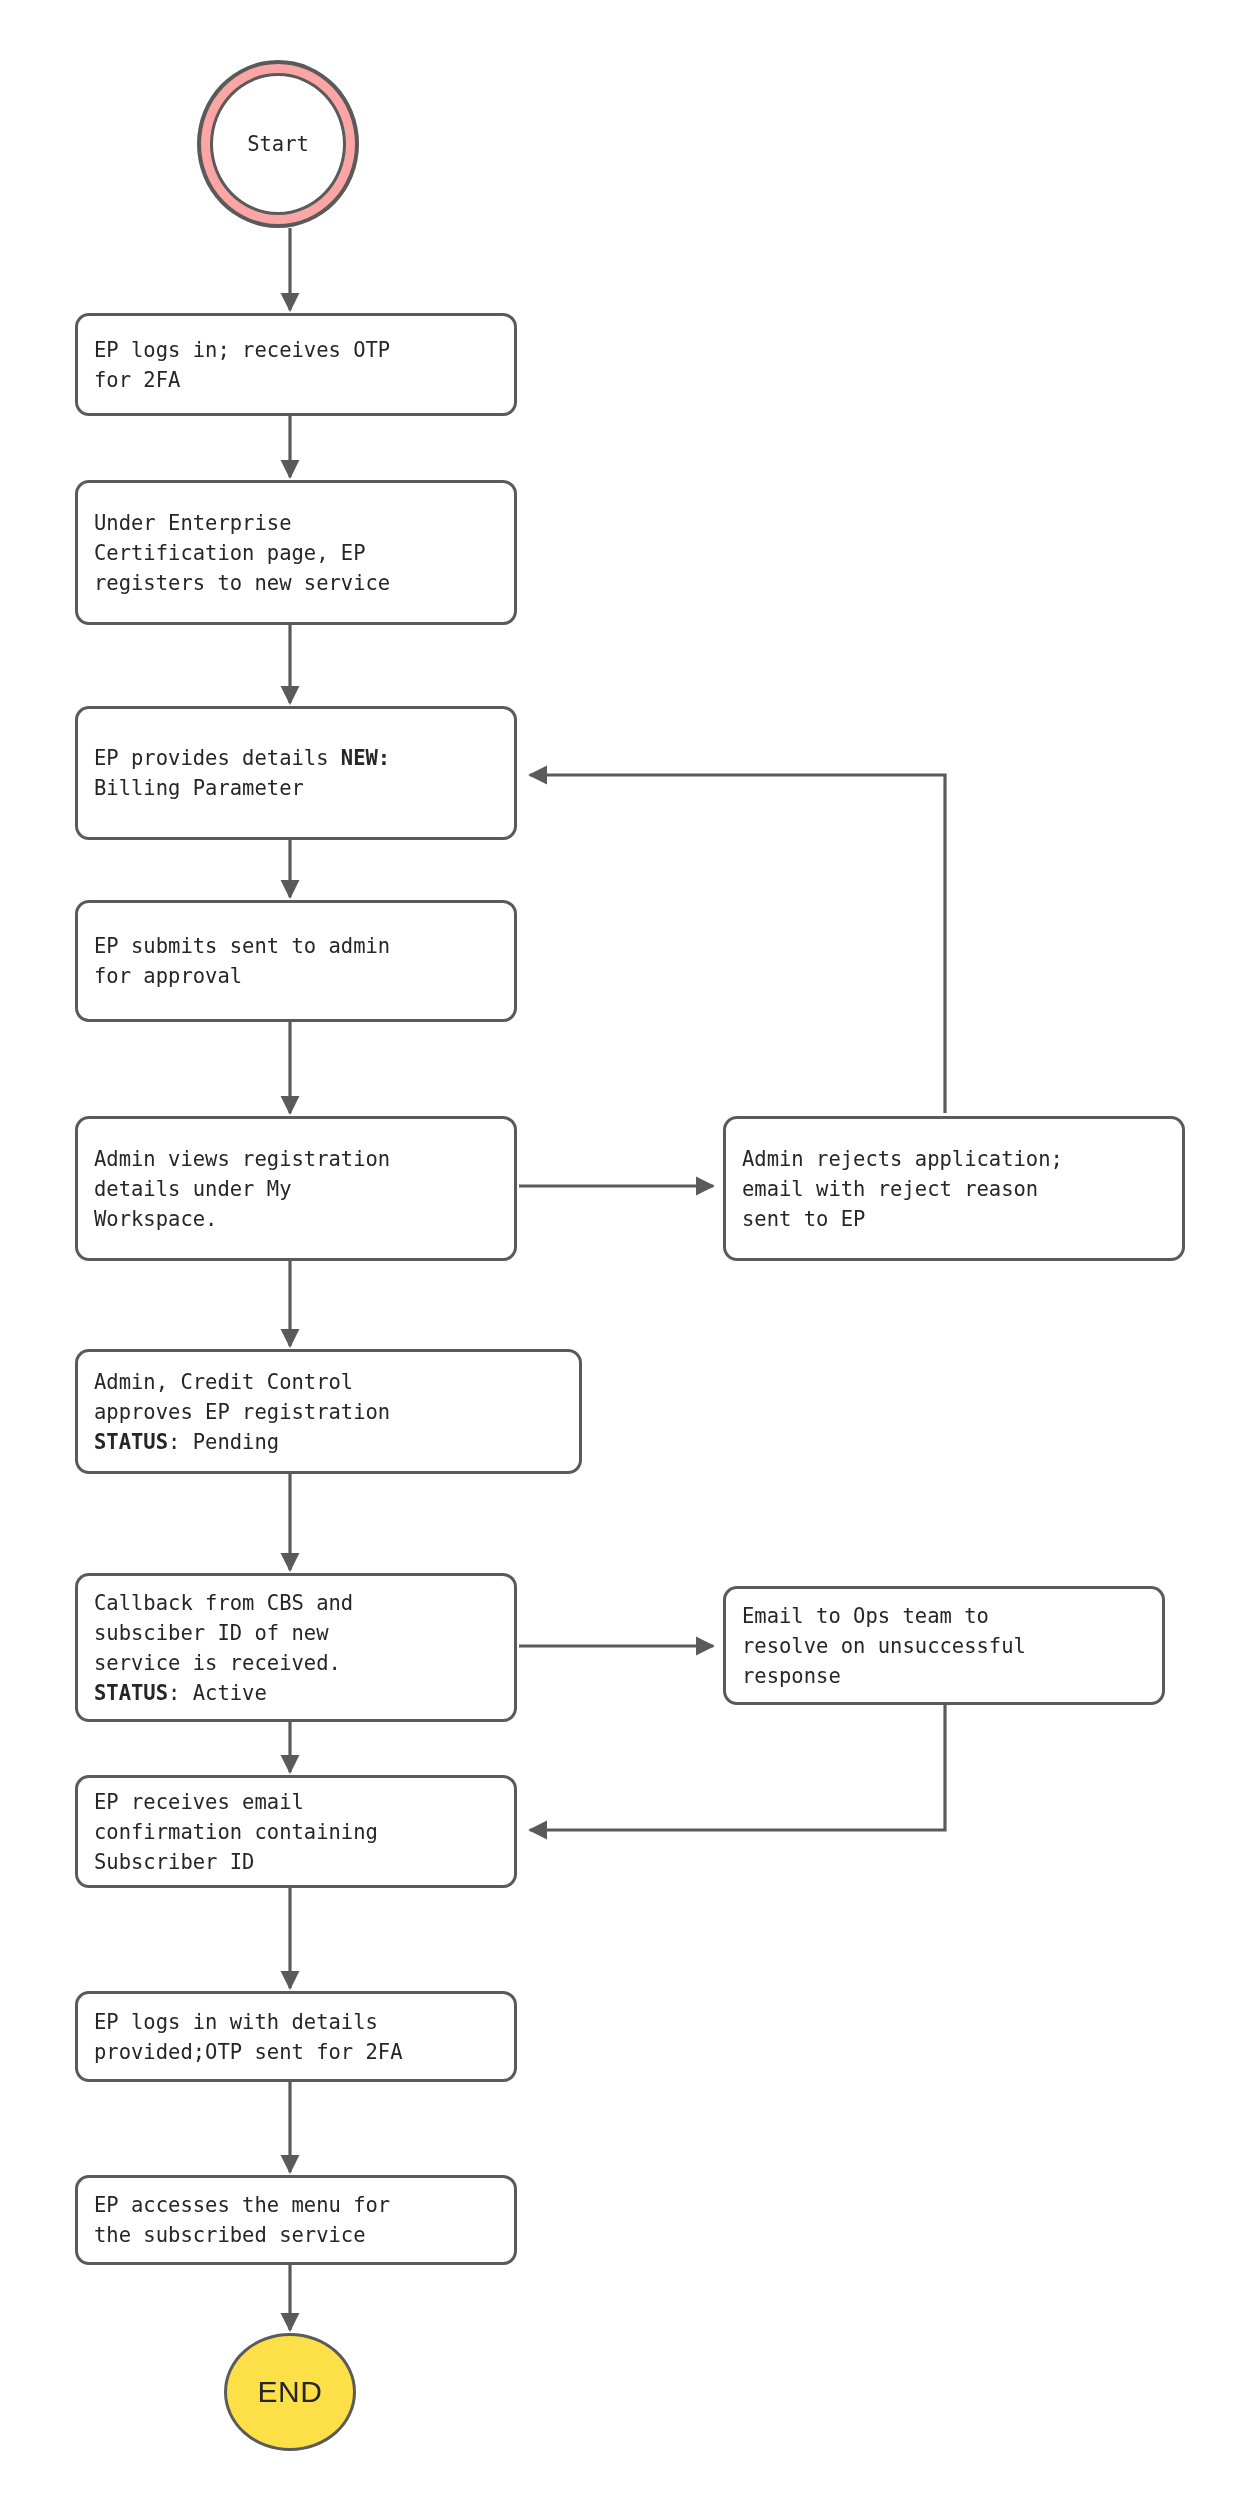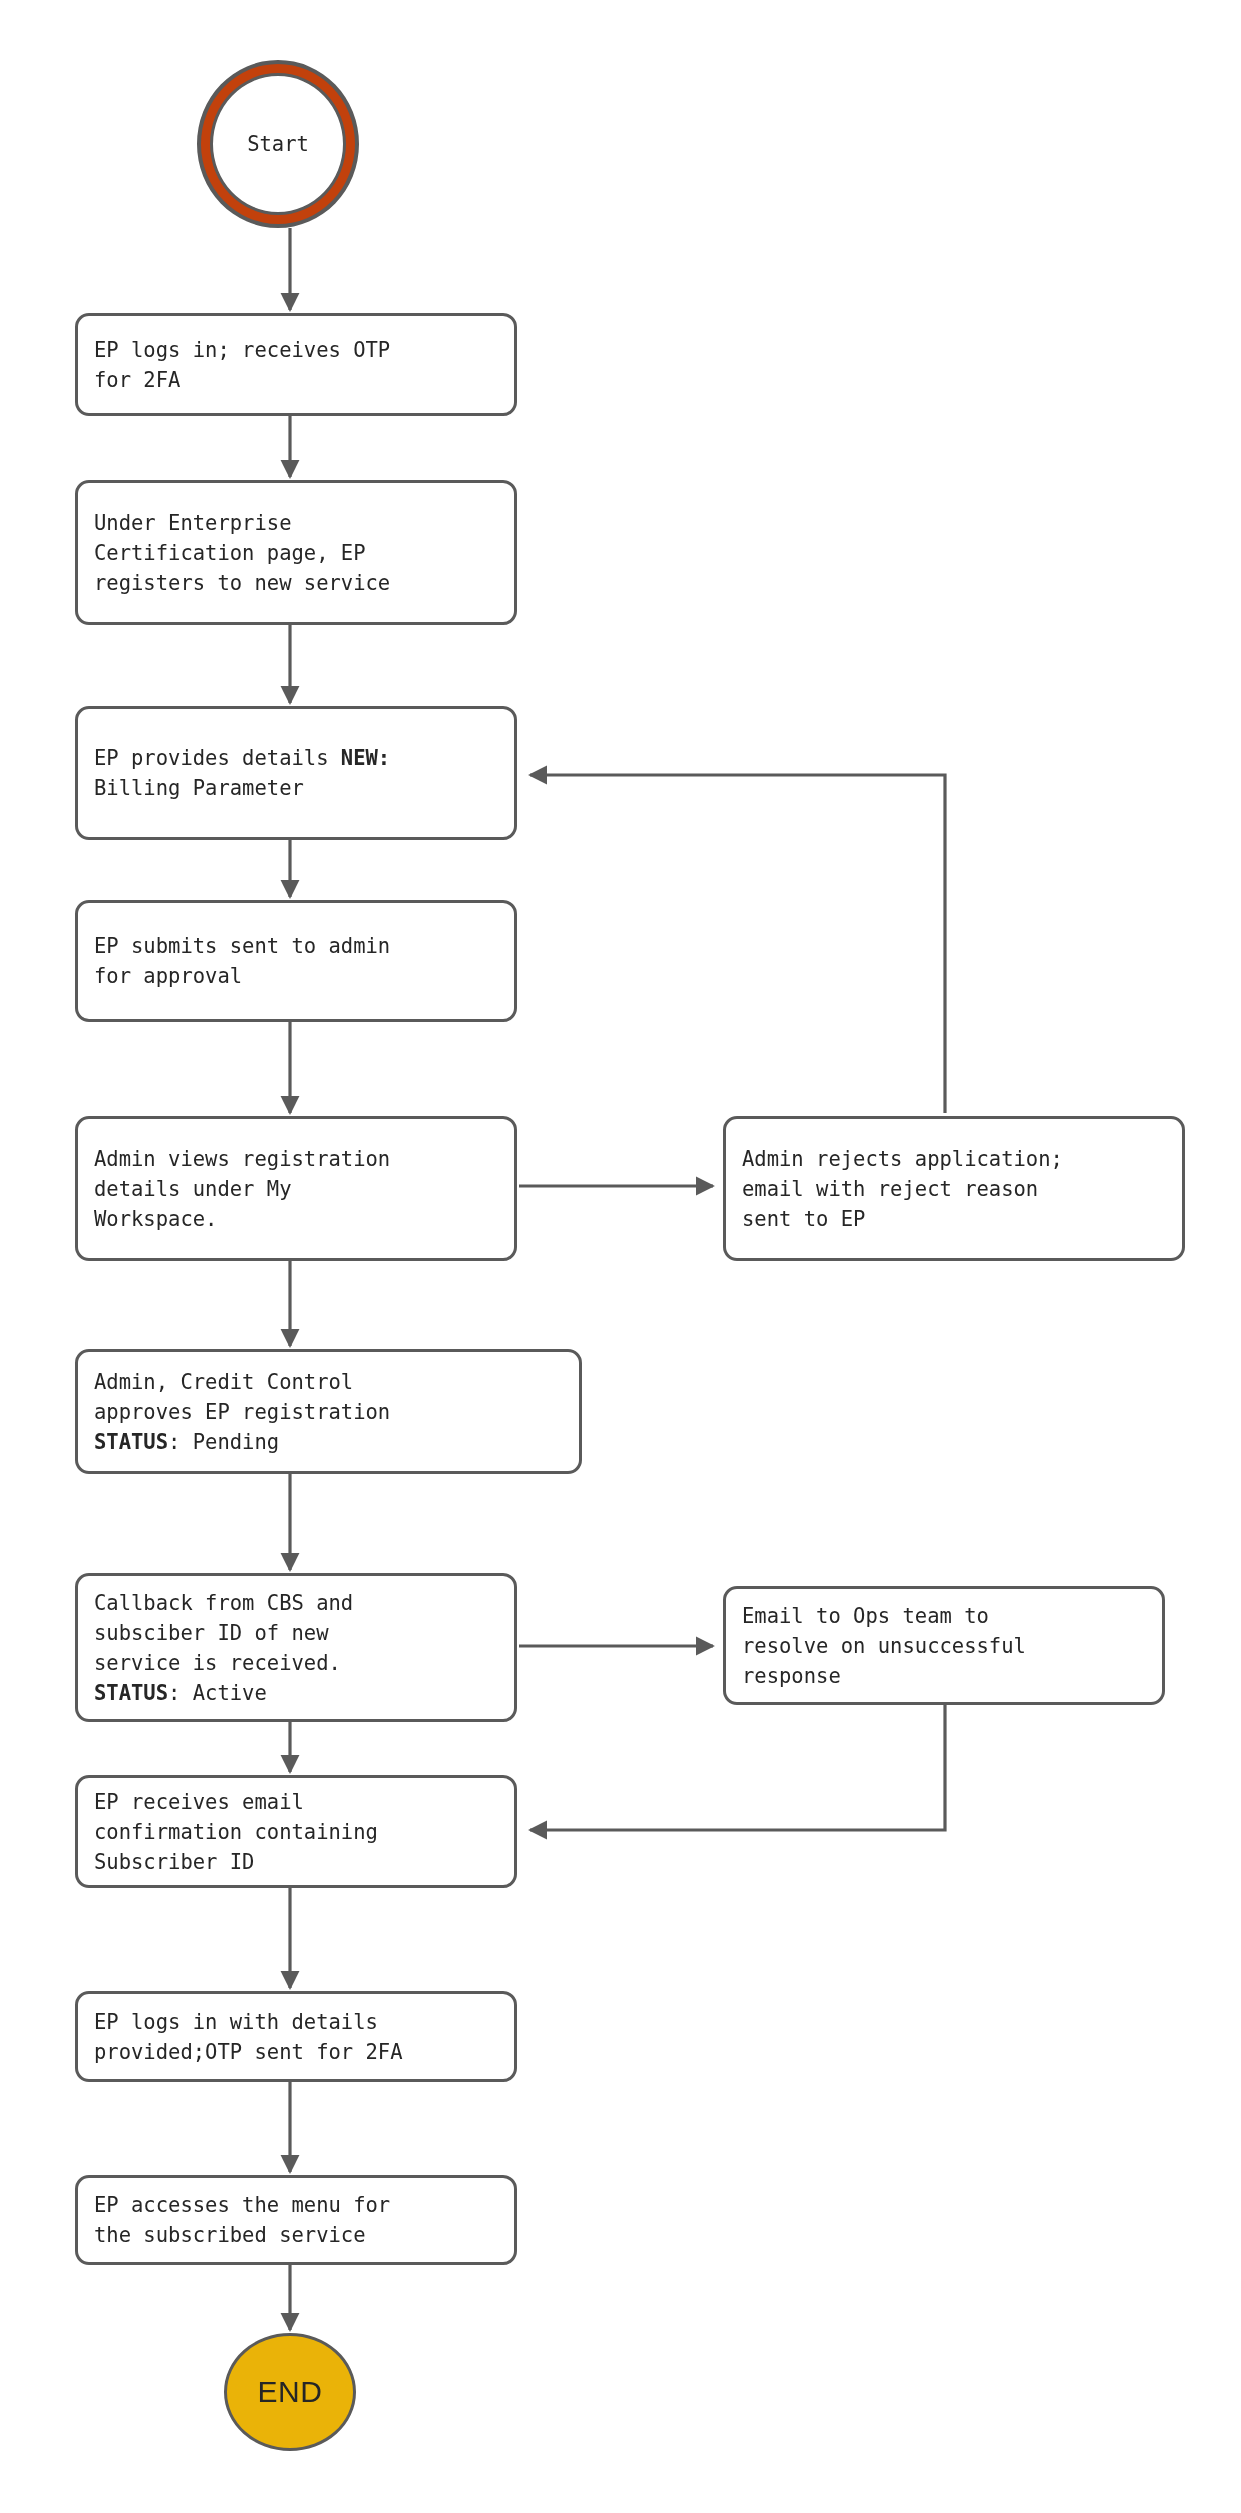--- a/index.html
+++ b/index.html
@@ -51,21 +51,21 @@
   .terminal {
     position: absolute;
     box-sizing: border-box;
     display: flex;
     align-items: center;
     justify-content: center;
     border-radius: 50%;
   }
   .terminal-start-outer {
     border: 4px solid #5a5a5a;
-    background: #c2410c;
+    background: #fca5a5;
   }
   .terminal-start-inner {
     position: absolute;
     left: 9px;
     top: 9px;
     right: 9px;
     bottom: 9px;
     border: 3.5px solid #5a5a5a;
     border-radius: 50%;
     background: #ffffff;
@@ -73,21 +73,21 @@
     align-items: center;
     justify-content: center;
   }
   .terminal-start-inner .label {
     font-family: "DejaVu Sans Mono", monospace;
     font-size: 20.5px;
     color: #262626;
   }
   .terminal-end {
     border: 3.5px solid #5a5a5a;
-    background: #eab308;
+    background: #fde047;
   }
   .terminal-end .label {
     font-family: "Liberation Sans", sans-serif;
     font-size: 30px;
     color: #262626;
     letter-spacing: 0.5px;
   }
 </style>
 </head>
 <body>

